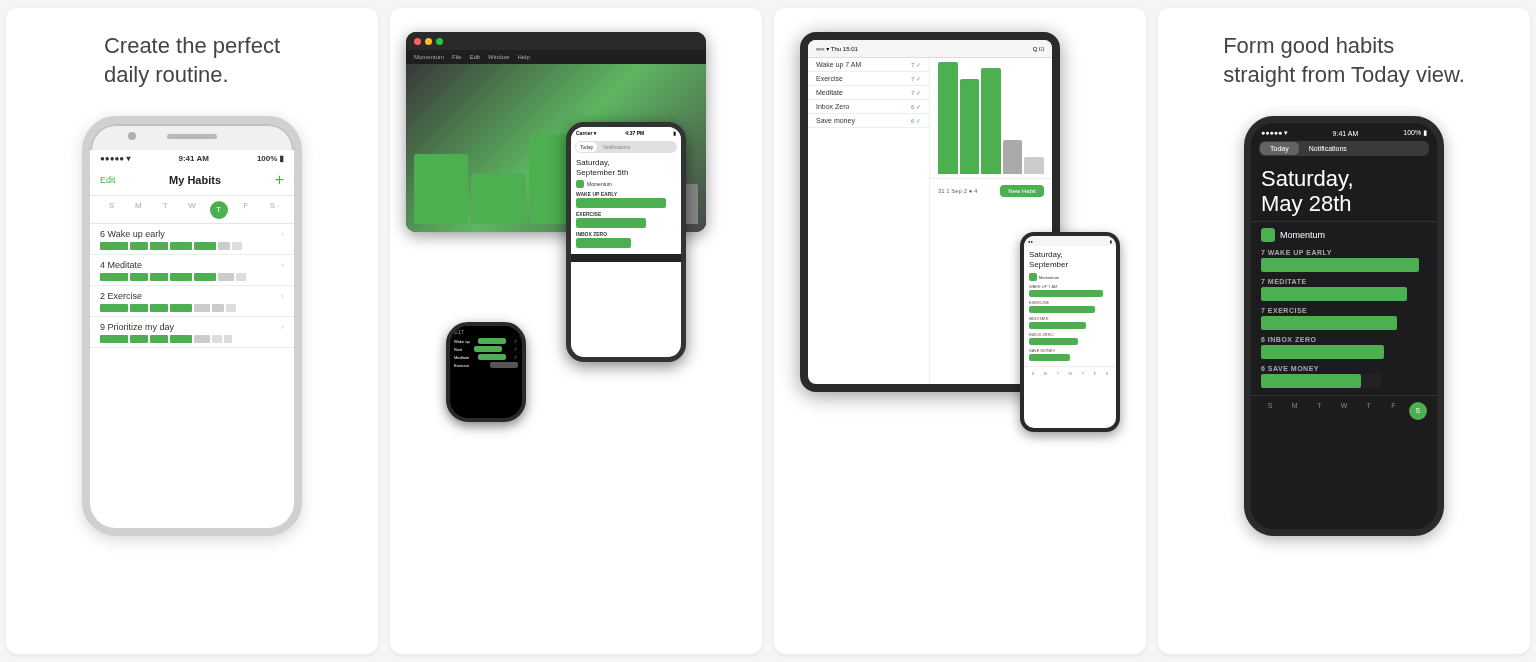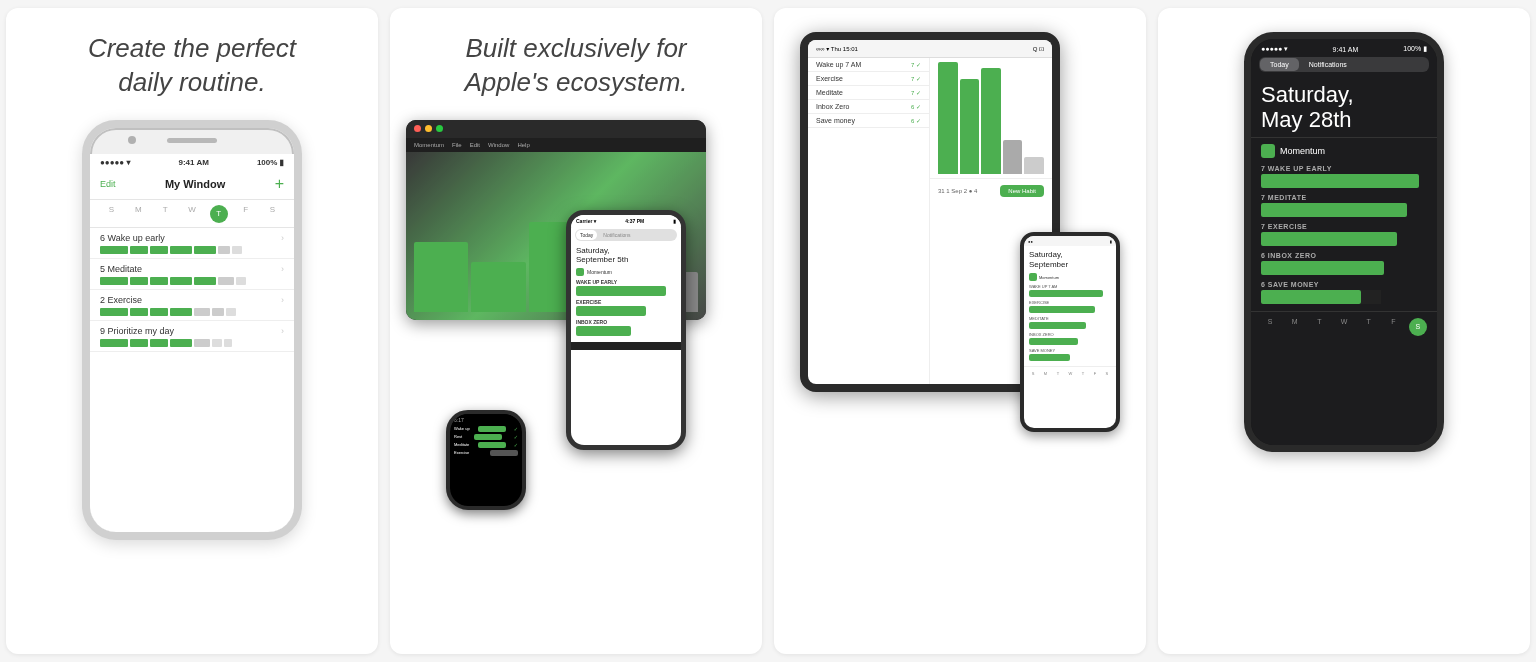--- a/index.html
+++ b/index.html
@@ -17,28 +17,27 @@
       border-radius: 12px;
       margin: 8px 6px;
       display: flex;
       flex-direction: column;
       align-items: center;
       padding: 24px 16px 16px;
       overflow: hidden;
       box-shadow: 0 1px 4px rgba(0,0,0,0.08);
     }
     .panel-title {
-      font-size: 26px;
+      font-size: 22px;
       color: #444;
       font-weight: 300;
-      text-align: center;
+      text-align: left;
       line-height: 1.3;
       margin-bottom: 20px;
       min-height: 64px;
-      font-style: italic;
     }
 
     
     .iphone-frame {
       width: 220px;
       height: 420px;
       background: #f0f0f0;
       border-radius: 34px;
       border: 8px solid #d0d0d0;
       position: relative;
@@ -492,21 +491,21 @@
     <div class="iphone-screen">
 
       <div class="iphone-status">
         <span>●●●●● ▾</span>
         <span>9:41 AM</span>
         <span>100% ▮</span>
       </div>
 
       <div class="iphone-nav">
         <span class="nav-edit">Edit</span>
-        <span class="nav-title">My Window</span>
+        <span class="nav-title">My Habits</span>
         <span class="nav-plus">+</span>
       </div>
 
       <div class="week-row">
         <span class="week-day">S</span>
         <span class="week-day">M</span>
         <span class="week-day">T</span>
         <span class="week-day">W</span>
         <span class="week-day active">T</span>
         <span class="week-day">F</span>
@@ -523,21 +522,21 @@
           <div class="bar-seg bar-green" style="width:18px"></div>
           <div class="bar-seg bar-green" style="width:18px"></div>
           <div class="bar-seg bar-green" style="width:22px"></div>
           <div class="bar-seg bar-green" style="width:22px"></div>
           <div class="bar-seg bar-gray" style="width:12px"></div>
           <div class="bar-seg bar-lgray" style="width:10px"></div>
         </div>
       </div>
       <div class="habit-item">
         <div class="habit-header">
-          <span class="habit-name">5 Meditate</span>
+          <span class="habit-name">4 Meditate</span>
           <span class="habit-chevron">›</span>
         </div>
         <div class="habit-bar-row">
           <div class="bar-seg bar-green" style="width:28px"></div>
           <div class="bar-seg bar-green" style="width:18px"></div>
           <div class="bar-seg bar-green" style="width:18px"></div>
           <div class="bar-seg bar-green" style="width:22px"></div>
           <div class="bar-seg bar-green" style="width:22px"></div>
           <div class="bar-seg bar-gray" style="width:16px"></div>
           <div class="bar-seg bar-lgray" style="width:10px"></div>
@@ -571,21 +570,20 @@
           <div class="bar-seg bar-gray" style="width:16px"></div>
           <div class="bar-seg bar-lgray" style="width:10px"></div>
           <div class="bar-seg bar-lgray" style="width:8px"></div>
         </div>
       </div>
     </div>
   </div>
 </div>
 
 <div class="panel">
-  <div class="panel-title">Built exclusively for<br>Apple's ecosystem.</div>
 
   <div class="panel2-devices">
 
     <div class="mac-body">
       <div class="mac-titlebar">
         <div class="mac-dot" style="background:#ff5f57"></div>
         <div class="mac-dot" style="background:#ffbd2e"></div>
         <div class="mac-dot" style="background:#28c940"></div>
       </div>
       <div class="mac-menubar">
@@ -765,20 +763,21 @@
           <span style="font-size:4px;color:#888;">T</span>
           <span style="font-size:4px;color:#888;">F</span>
           <span style="font-size:4px;color:#888;">S</span>
         </div>
       </div>
     </div>
   </div>
 </div>
 
 <div class="panel">
+  <div class="panel-title">Form good habits<br>straight from Today view.</div>
 
   <div class="p4-iphone">
     <div class="p4-screen">
       <div class="p4-status">
         <span>●●●●● ▾</span>
         <span>9:41 AM</span>
         <span>100% ▮</span>
       </div>
       <div class="p4-toggle">
         <span class="p4-toggle-btn active">Today</span>

